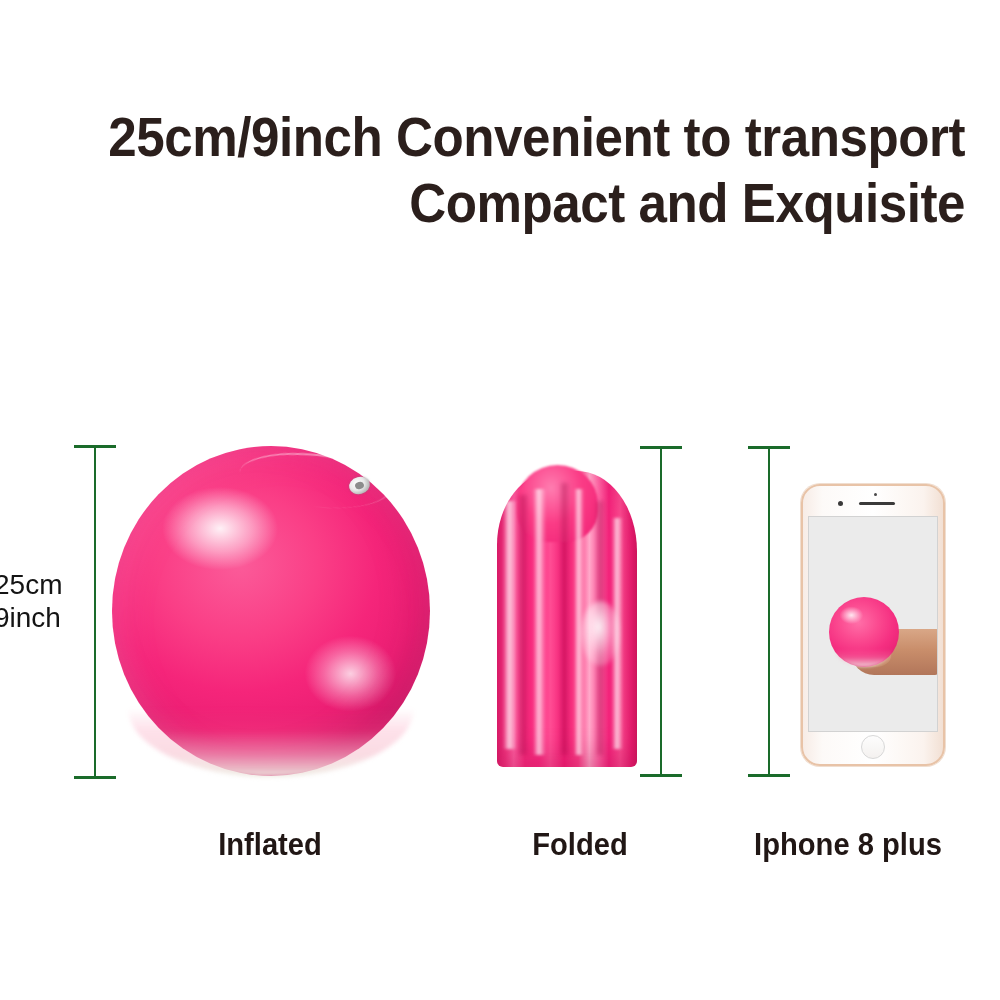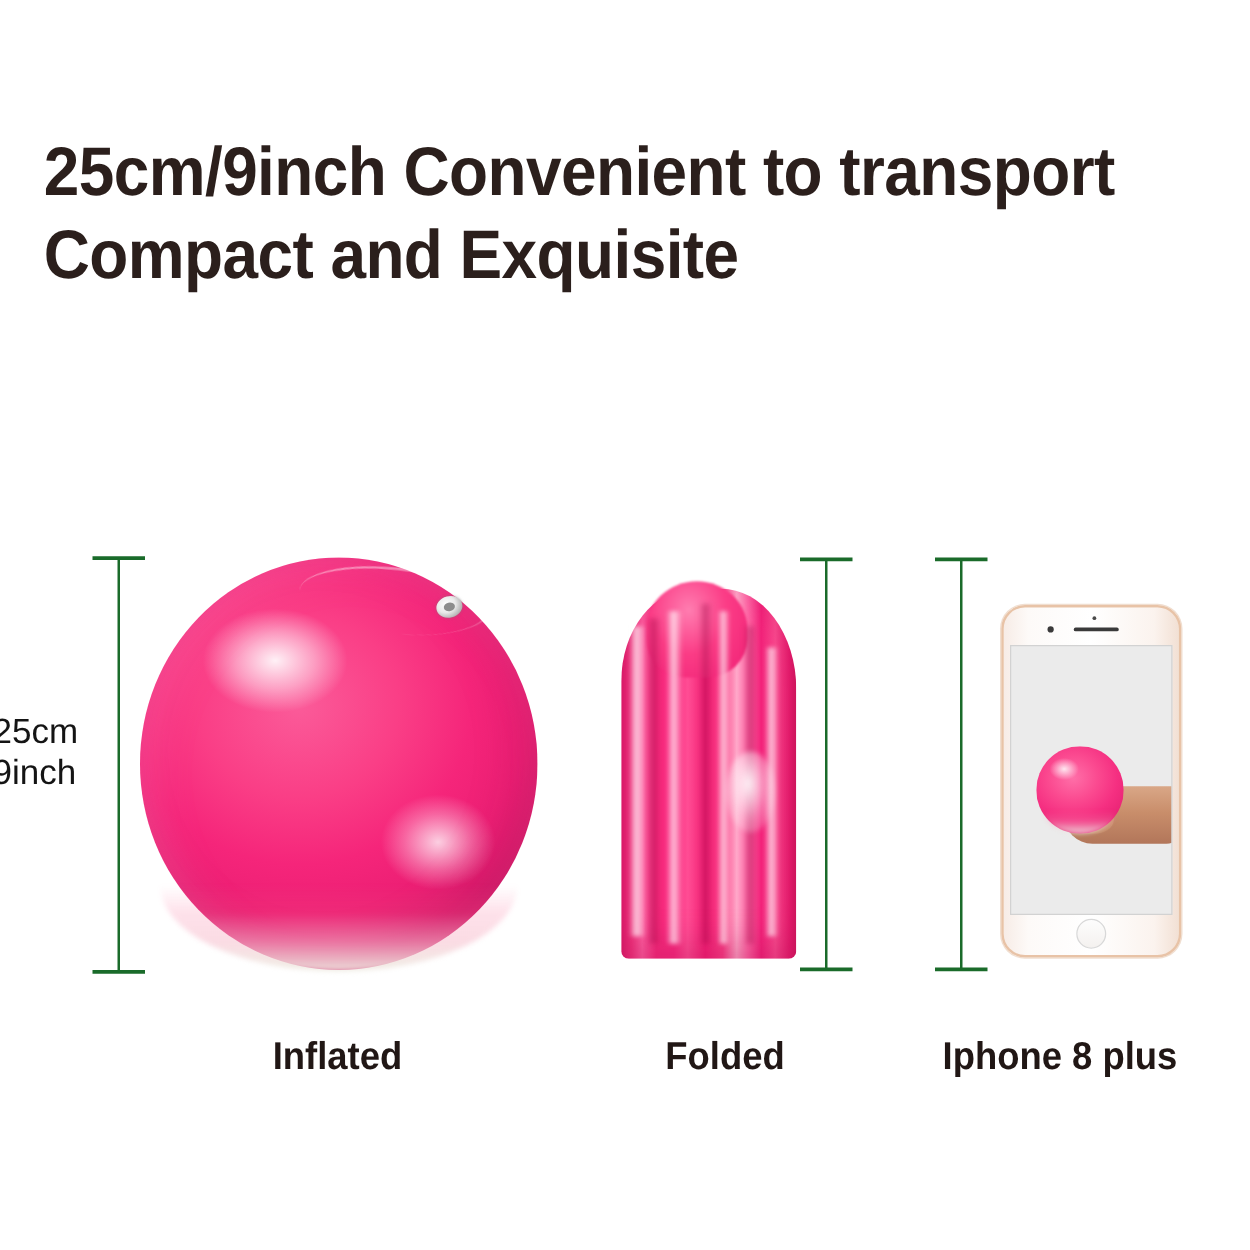--- a/index.html
+++ b/index.html
@@ -19,21 +19,21 @@
     height: 1000px;
     background: #ffffff;
   }
 
   
   .title-block {
     position: absolute;
     top: 104px;
     left: 0;
     width: 1000px;
-    text-align: left;
+    text-align: right;
   }
   .title-line {
     color: #2b1f1c;
     font-family: "Liberation Sans", sans-serif;
     font-weight: bold;
     font-size: 54px;
     line-height: 66px;
     letter-spacing: -0.5px;
     transform: scaleX(0.93);
     white-space: nowrap;

